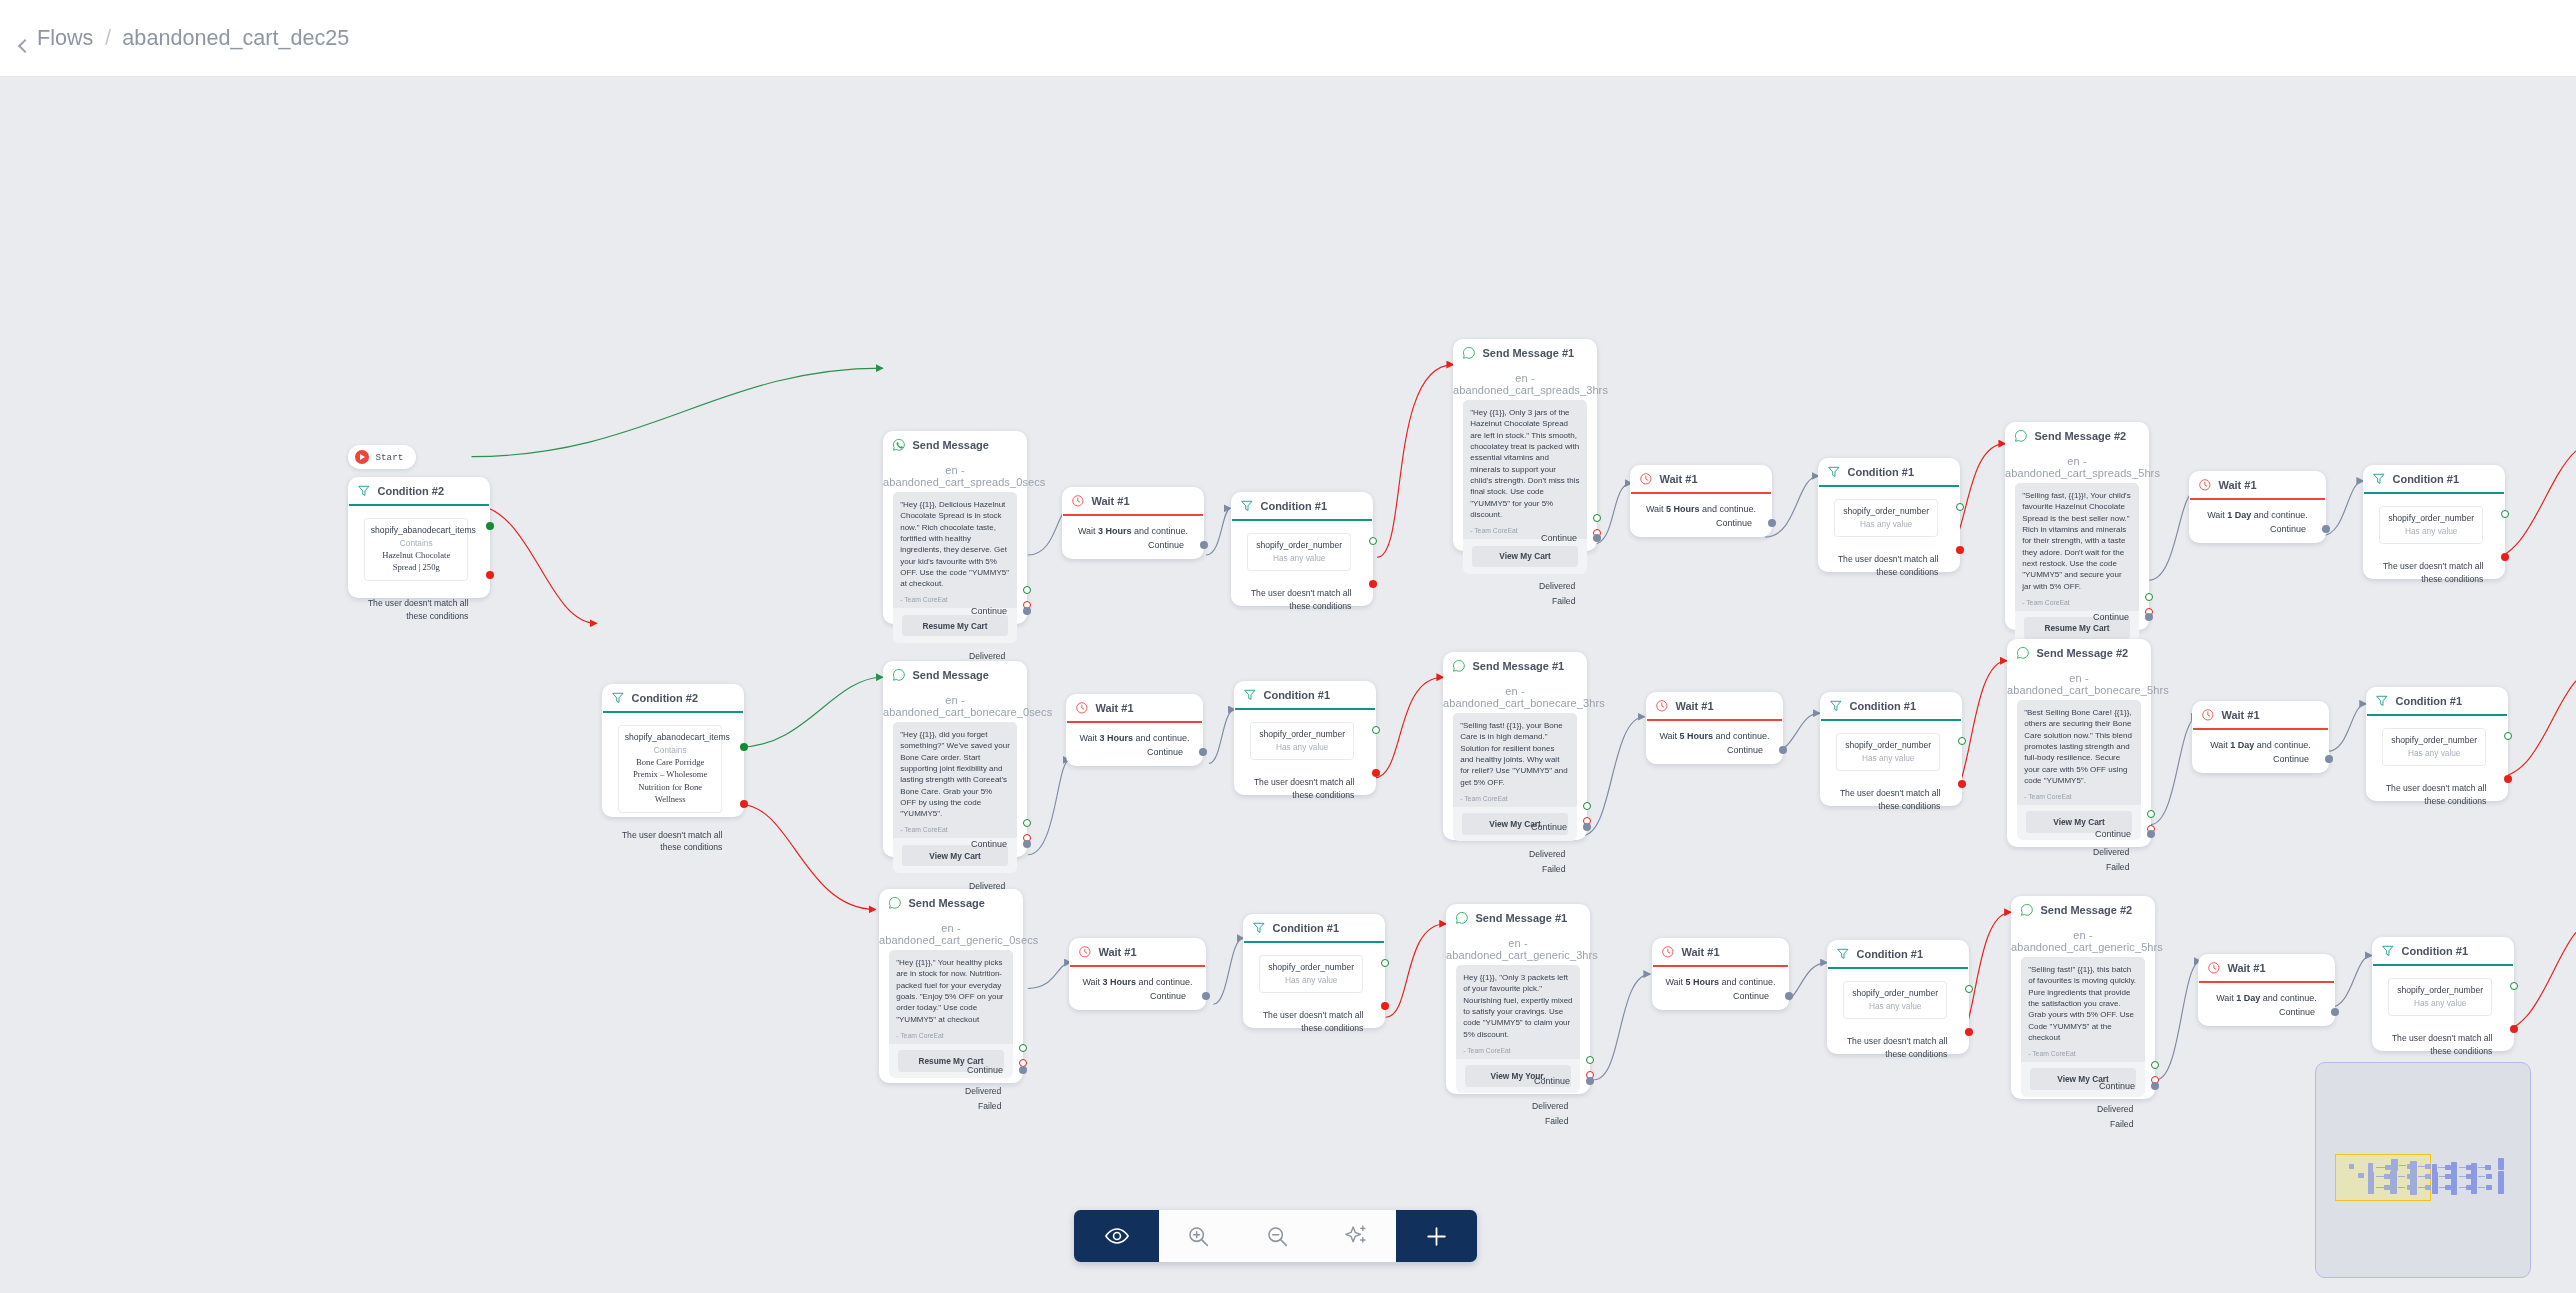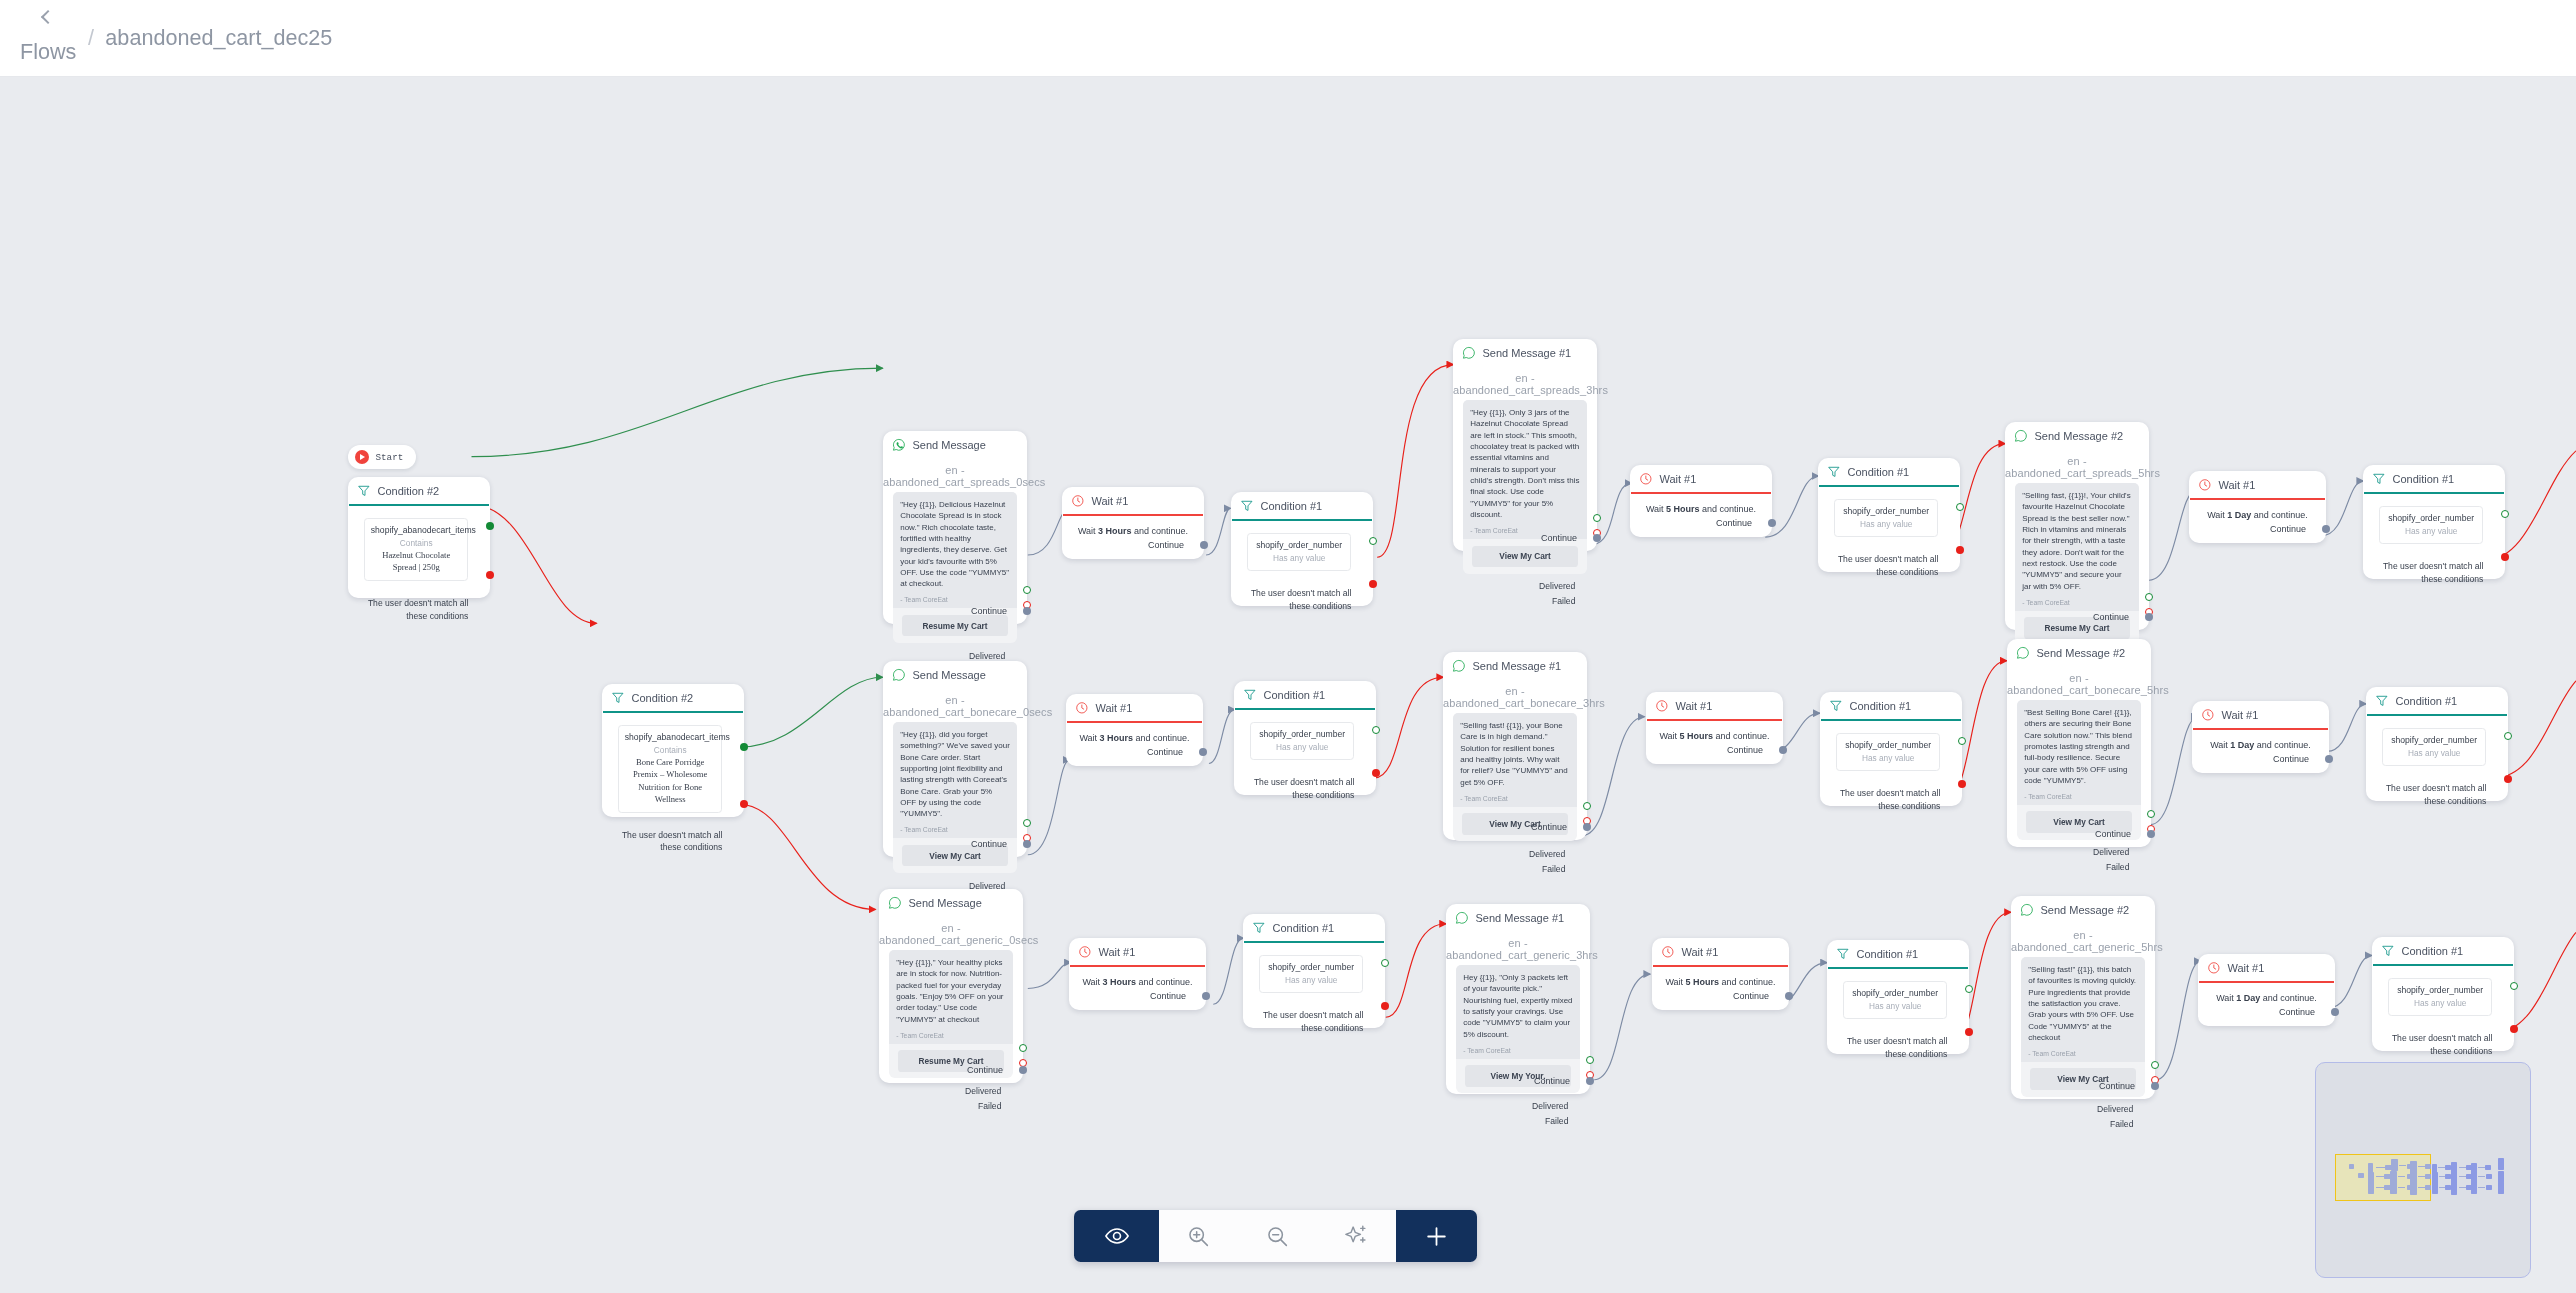--- a/index.html
+++ b/index.html
@@ -11,21 +11,21 @@
   }
   .app { position: relative; width: 2576px; height: 1294px; }
 
   
   .topbar {
     position: absolute; top: 0; left: 0; width: 2576px; height: 77px;
     background: #ffffff; display: flex; align-items: center;
     border-bottom: 0.7px solid #e6e8ec;
   }
   .breadcrumb { display: flex; align-items: center; margin-left: 20px; gap: 7.2px; }
-  .bc-back { display:flex; align-items:center; gap:17px; cursor:pointer;flex-direction:column; }
+  .bc-back { display:flex; align-items:flex-end; gap:7px; cursor:pointer; }
   .chev-left { width: 10px; height: 10px; border-left: 2.2px solid #9aa1ad; border-bottom: 2.2px solid #9aa1ad;
                transform: rotate(45deg); display:inline-block; }
   .bc-flows { font-size: 21.6px; color: #8e96a3; }
   .bc-sep { font-size: 21.6px; color: #c3c8d0; margin: 0 4.3px; }
   .bc-title { font-size: 21.6px; color: #8e96a3; }
 
   .top-right { position: absolute; right: 20px; top: 0; height: 77px; display: flex; align-items: center; gap: 18.7px; }
   .icon-btn { width: 32px; height: 32px; display:flex; align-items:center; justify-content:center; cursor:pointer; }
   .publish-btn {
     background: #12305c; color: #fff; font-size: 21.6px; font-weight: 500;
@@ -47,21 +47,21 @@
   svg.edges { position:absolute; top:0; left:0; width: 2576px; height: 1217px; pointer-events: none; }
 
   
   .node {
     position: absolute; background: #ffffff; border-radius: 10px;
     box-shadow: 0 1.4px 5.8px rgba(20,30,60,.13);
     font-size: 8.6px; color: #3a4250;
   }
   .node-hd {
     display: flex; align-items: center; gap: 7.2px;
-    padding: 7.2px 10px 6.5px 8.6px; font-weight: normal; font-size: 11px; color: #4a5261;
+    padding: 7.2px 10px 6.5px 8.6px; font-weight: bold; font-size: 11px; color: #4a5261;
   }
   .node-accent { height: 1.8px; margin: 0 1.4px; }
   .acc-teal { background: #0f9488; }
   .acc-red  { background: #f0433c; }
 
   .cond-box {
     margin: 11.5px 21.6px 0 16px; border: 0.7px solid #e7e9ec; border-radius: 3.6px;
     padding: 5.8px 5.8px; text-align: center; line-height: 1.45;
   }
   .cond-key { font-size: 8.6px; color: #39404d; }

